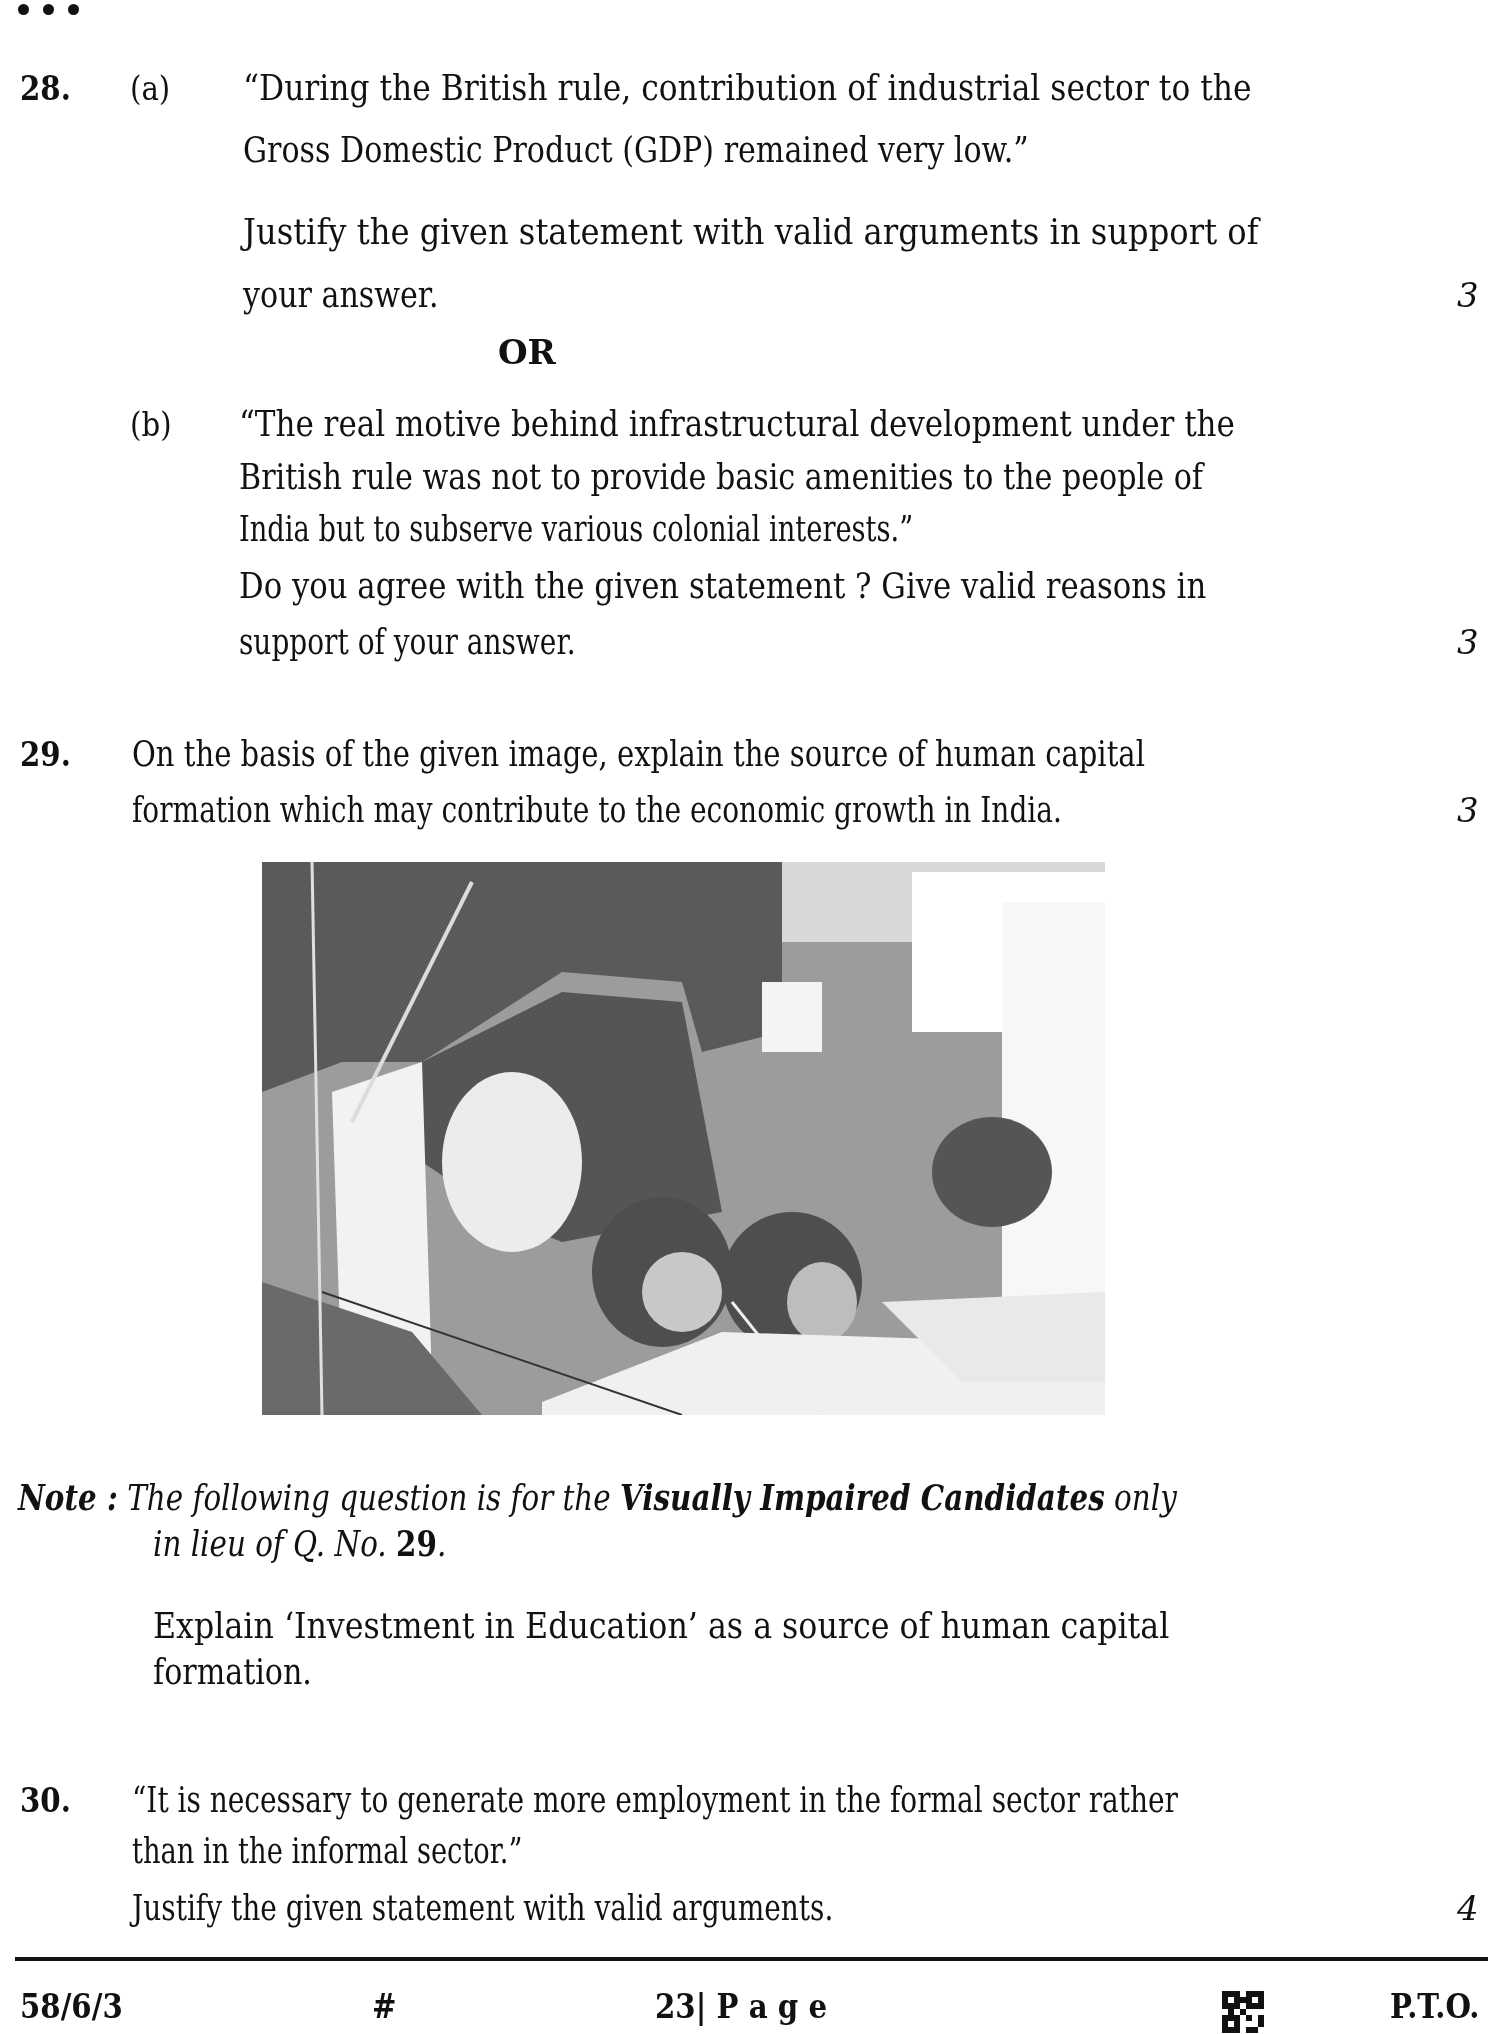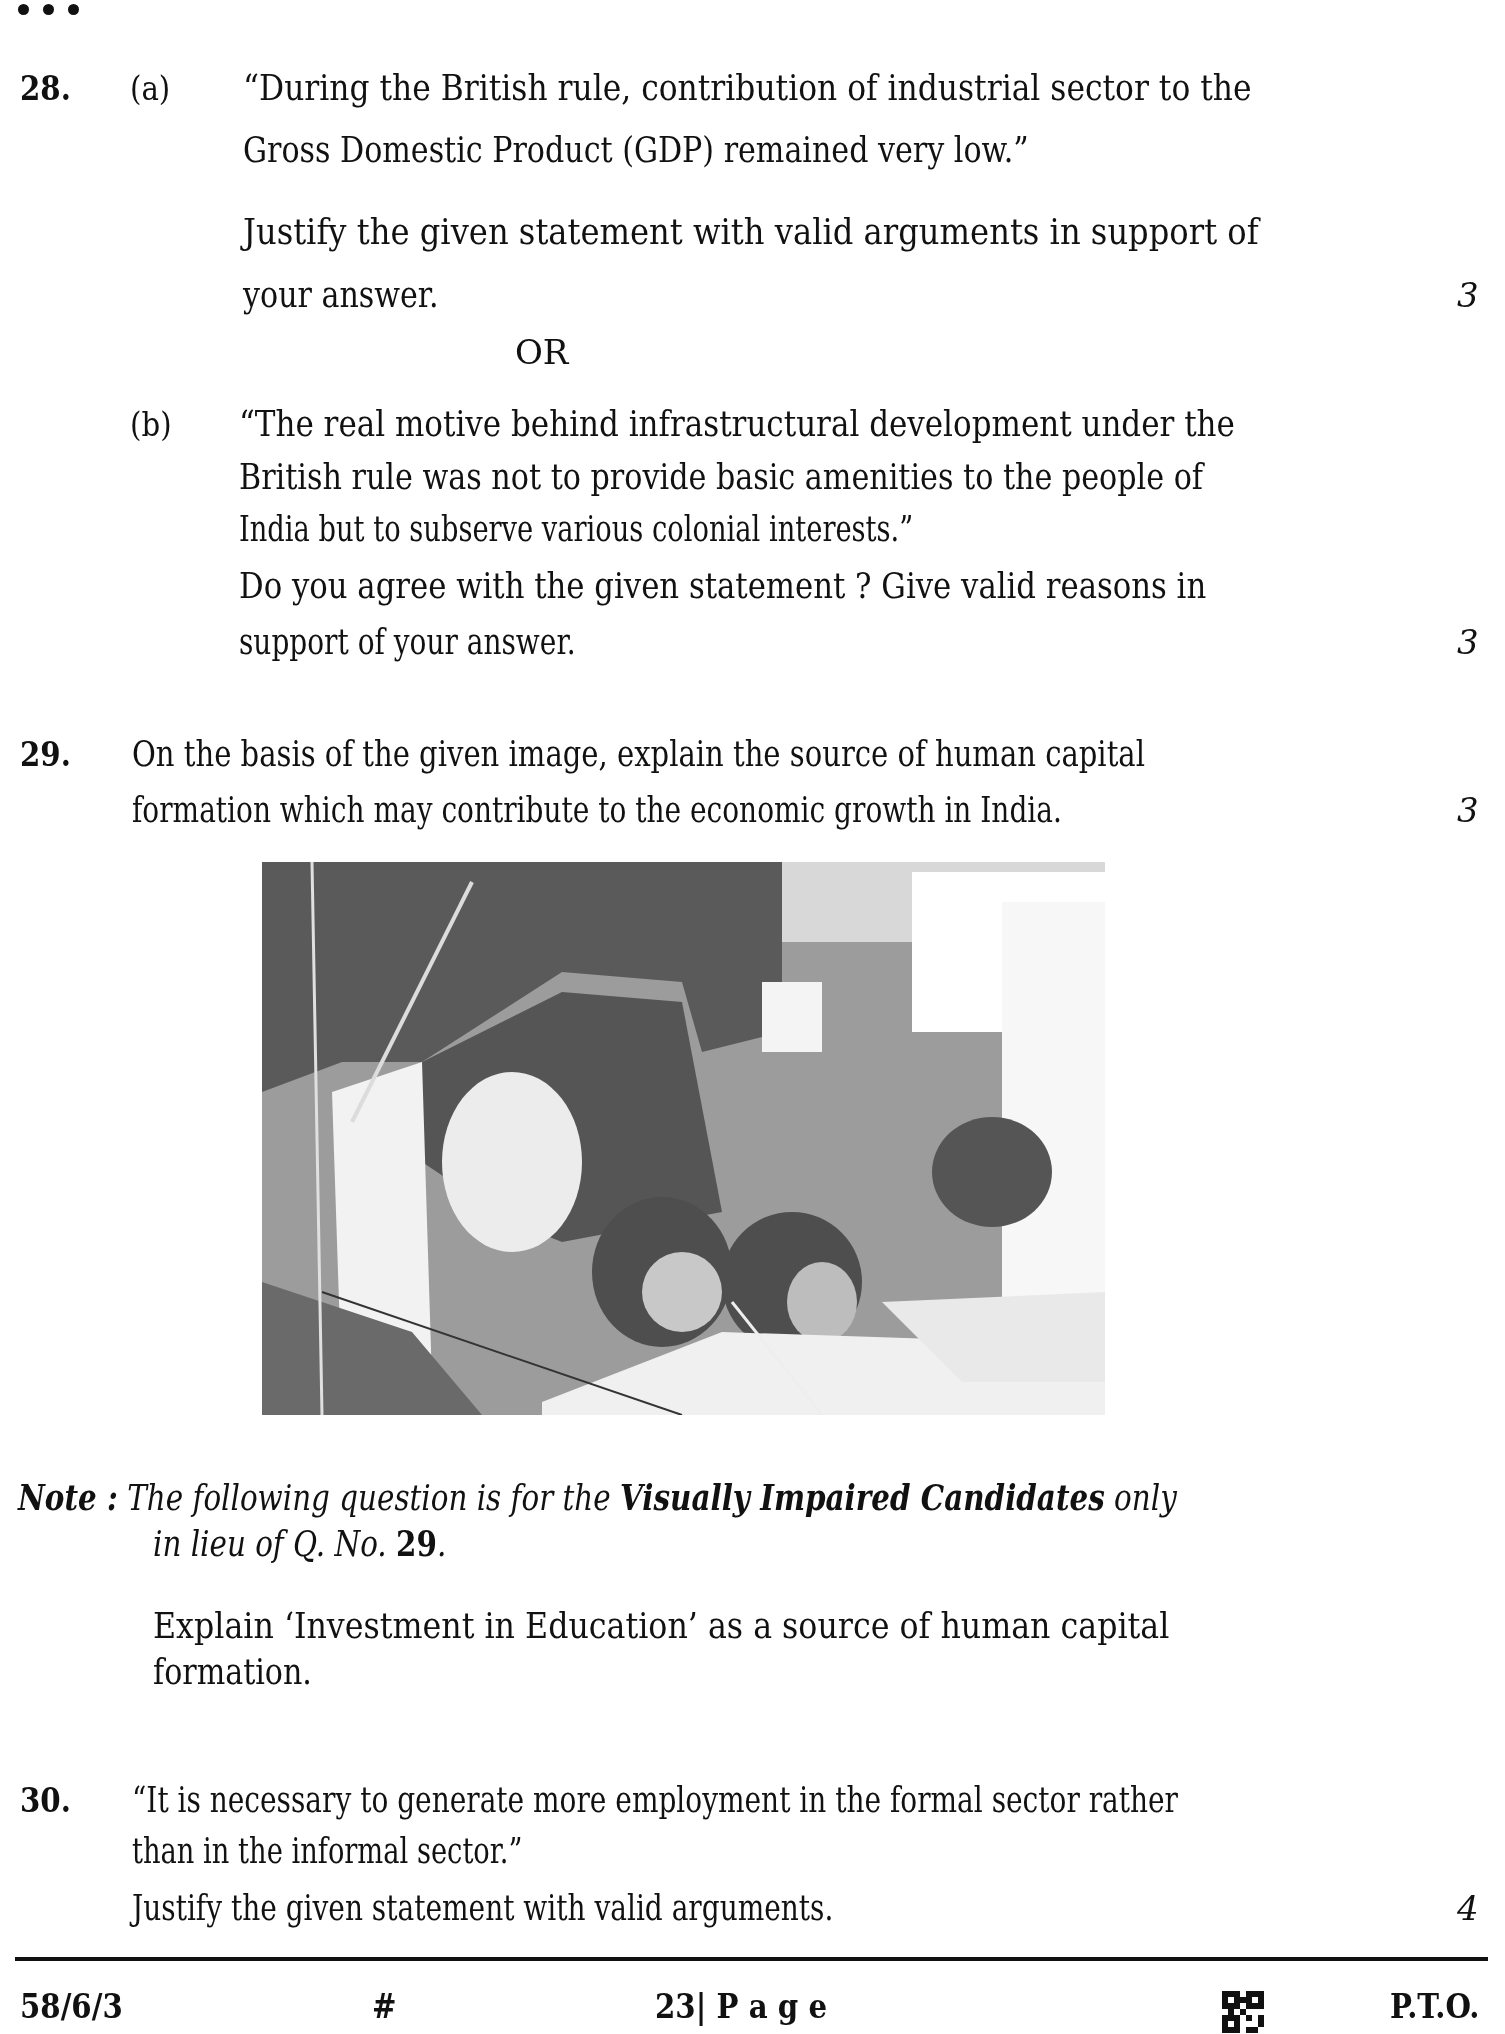--- a/index.html
+++ b/index.html
@@ -3,21 +3,21 @@
 <meta charset="utf-8">
 <style>
   html,body{margin:0;padding:0;background:#fff;}
   body{width:1505px;height:2034px;position:relative;overflow:hidden;
        font-family:"DejaVu Serif","Liberation Serif",serif;color:#111;}
   .line{position:absolute;font-size:35px;line-height:44px;white-space:nowrap;
         transform:scaleX(0.86);transform-origin:left center;}
   .qnum{position:absolute;font-weight:bold;font-size:34px;line-height:44px;transform:scaleX(0.86);transform-origin:left center;}
   .sub{position:absolute;font-size:34px;line-height:44px;transform:scaleX(0.86);transform-origin:left center;}
   .marks{position:absolute;left:1457px;font-style:italic;font-size:34px;line-height:44px;}
-  .or{position:absolute;left:515px;top:330px;font-weight:normal;font-size:34px;line-height:44px;}
+  .or{position:absolute;left:498px;top:330px;font-weight:bold;font-size:34px;line-height:44px;}
   .dots{position:absolute;left:18px;top:4px;display:flex;gap:14px;}
   .dot{width:11px;height:11px;border-radius:50%;background:#111;}
   .photo{position:absolute;left:262px;top:862px;width:843px;height:553px;overflow:hidden;background:#9a9a9a;}
   .rule{position:absolute;left:15px;top:1957px;width:1473px;height:4px;background:#111;}
   .foot{position:absolute;top:1984px;font-weight:bold;font-size:34px;line-height:44px;transform:scaleX(0.86);transform-origin:left center;}
   .note-label{font-weight:bold;font-style:italic;}
   em{font-style:italic;}
   b{font-weight:bold;}
   .qr{position:absolute;left:1222px;top:1990px;width:42px;height:44px;}
 </style>

